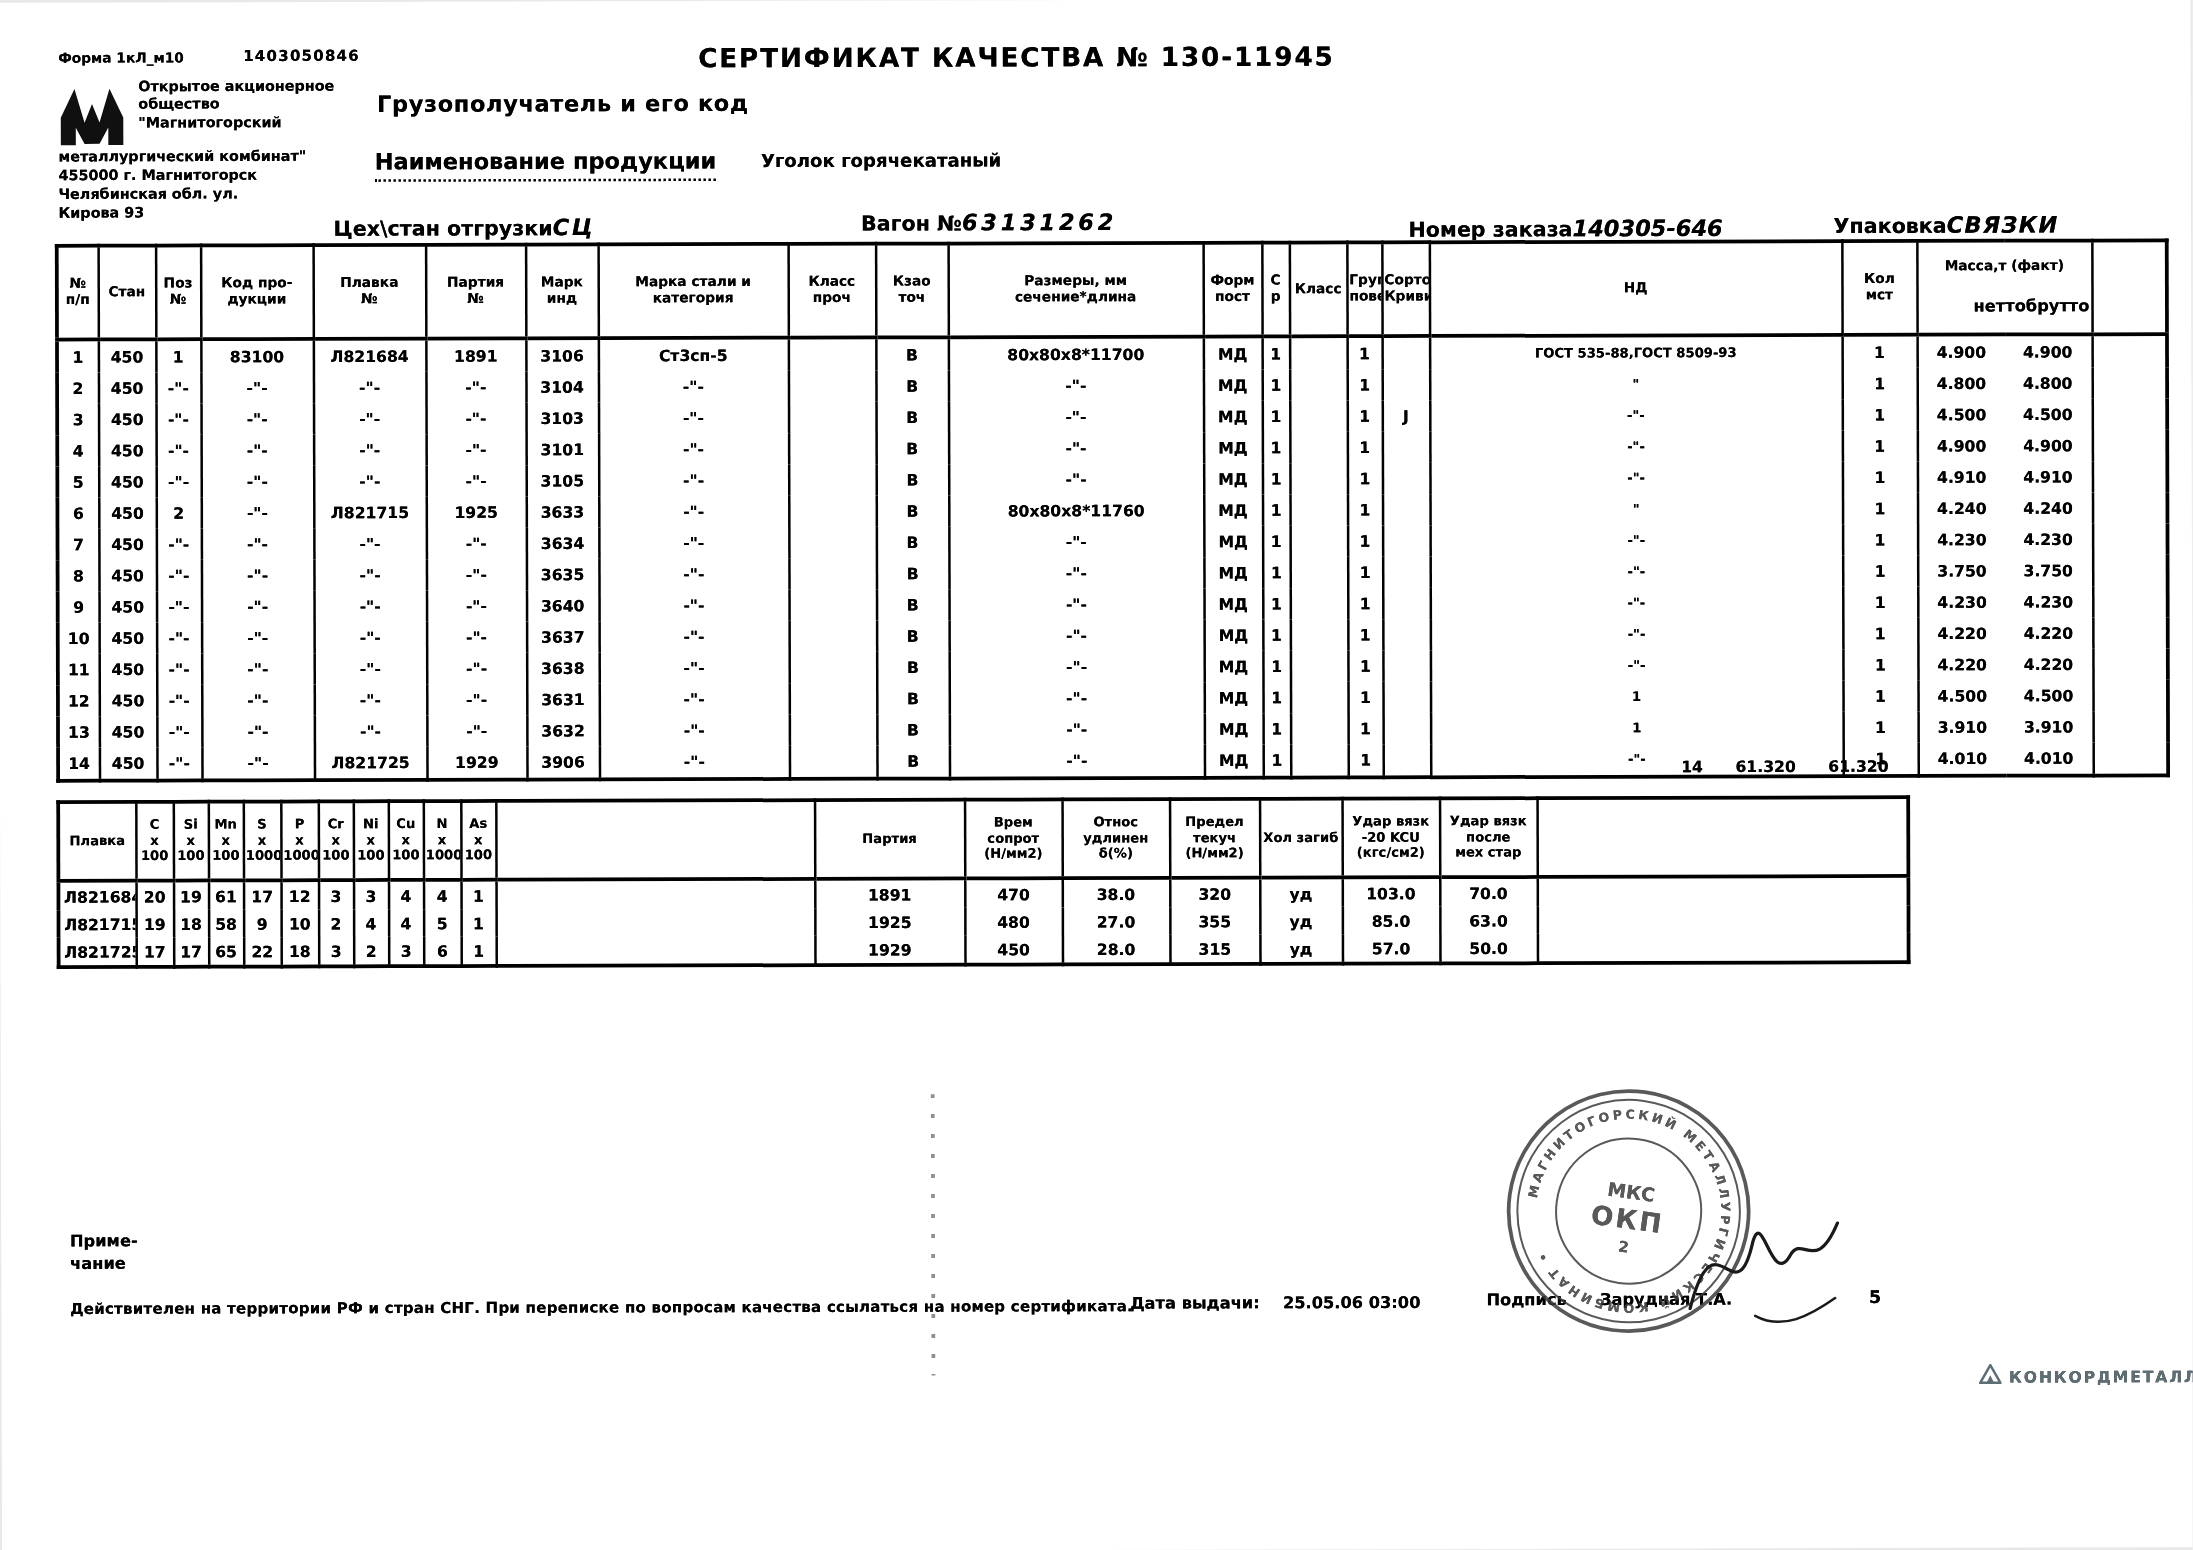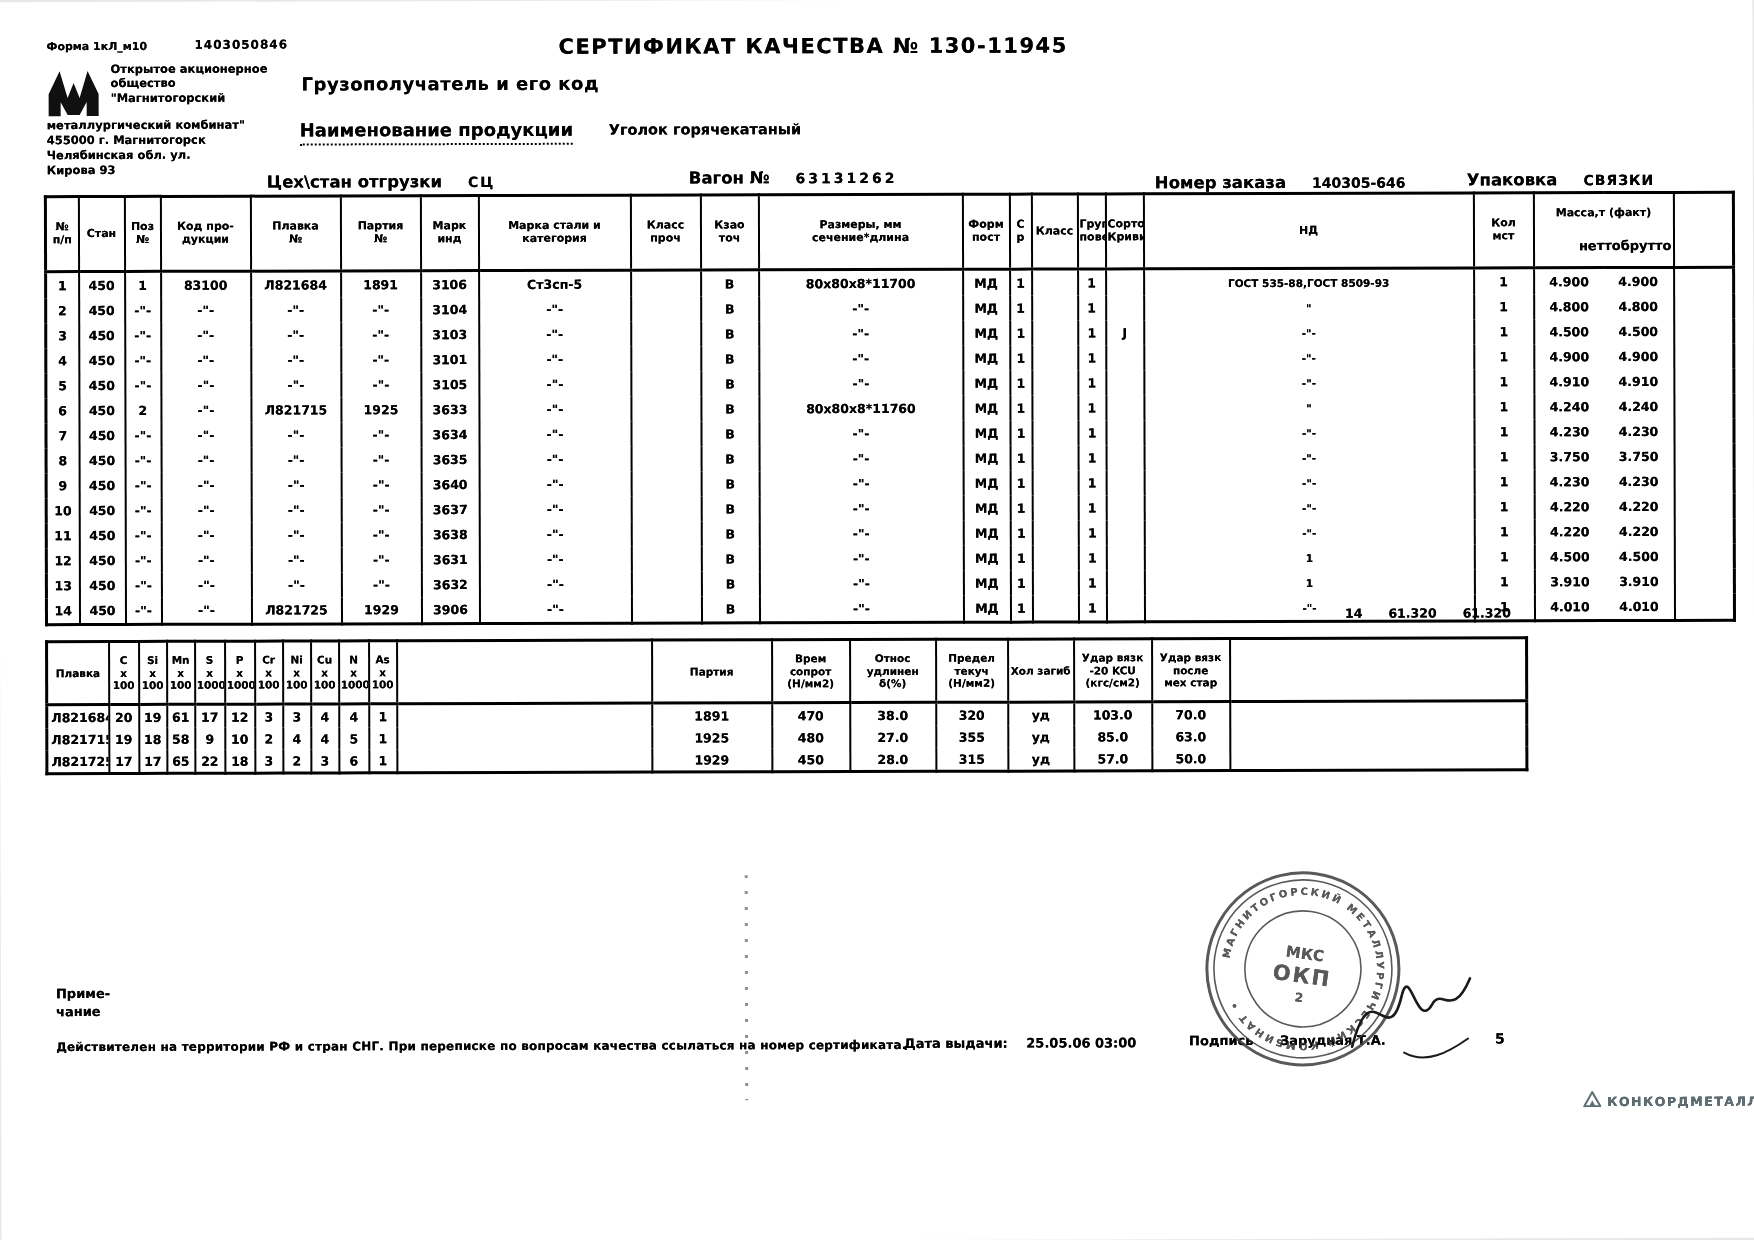--- a/index.html
+++ b/index.html
@@ -28,21 +28,21 @@
   .form-code{left:48px;top:38px;font-size:11px;}
   .form-number{left:196px;top:36px;font-size:12px;letter-spacing:1px;}
   .logo{left:46px;top:62px;}
   .company-top{left:112px;top:60px;font-size:11.5px;line-height:1.25;}
   .company-bottom{left:48px;top:116px;font-size:11.5px;line-height:1.3;}
   .title{left:560px;top:34px;font-size:21px;letter-spacing:1.5px;}
   .consignee{left:303px;top:72px;font-size:18px;letter-spacing:.5px;}
   .product-label{left:301px;top:118px;font-size:18px;border-bottom:2px dotted #000;padding-bottom:3px;}
   .product-value{left:610px;top:121px;font-size:14.5px;}
   .ship{font-size:16.5px;}
-  .ship .val{font-size:14px;margin-left:26px;}
+  .ship .val{font-size:18px;font-style:italic;}
   
   .total-line{left:1345px;top:607px;font-size:12.5px;}
   .total-line span{margin-right:26px;}
   .note{left:55px;top:983px;font-size:13px;line-height:1.35;}
   .disclaimer{left:55px;top:1038px;font-size:12px;letter-spacing:.2px;}
   .date-line{left:903px;top:1036px;font-size:13px;}
   .sign-line{left:1188px;top:1034px;font-size:13px;text-align:center;}
   .page-num{left:1494px;top:1032px;font-size:14px;}
   .artifact{left:744px;top:875px;width:3px;height:225px;background:repeating-linear-gradient(180deg,#333 0 3px,transparent 3px 16px);opacity:.55;}
   .stamp{left:1198px;top:866px;width:208px;height:208px;opacity:.85;transform:rotate(8deg);}
@@ -76,21 +76,21 @@
   <div class="abs consignee b">Грузополучатель и его код</div>
   <div class="abs product-label b">Наименование продукции</div>
   <div class="abs product-value b">Уголок горячекатаный</div>
 
   <div class="abs ship b" style="left:268px;top:171px">
     <span>Цех\стан отгрузки</span><span class="val" style="letter-spacing:2px">СЦ</span>
   </div>
   <div class="abs ship b" style="left:690px;top:168px">
     <span>Вагон №</span><span class="val" style="letter-spacing:3px">63131262</span>
   </div>
-  <div class="abs ship b" style="left:1156px;top:174px">
+  <div class="abs ship b" style="left:1128px;top:174px">
     <span>Номер заказа</span><span class="val">140305-646</span>
   </div>
   <div class="abs ship b" style="left:1468px;top:172px">
     <span>Упаковка</span><span class="val" style="letter-spacing:1px">СВЯЗКИ</span>
   </div>
 
   <table class="t t-main">
     <colgroup>
       <col style="width:33px">
         <col style="width:46px">

